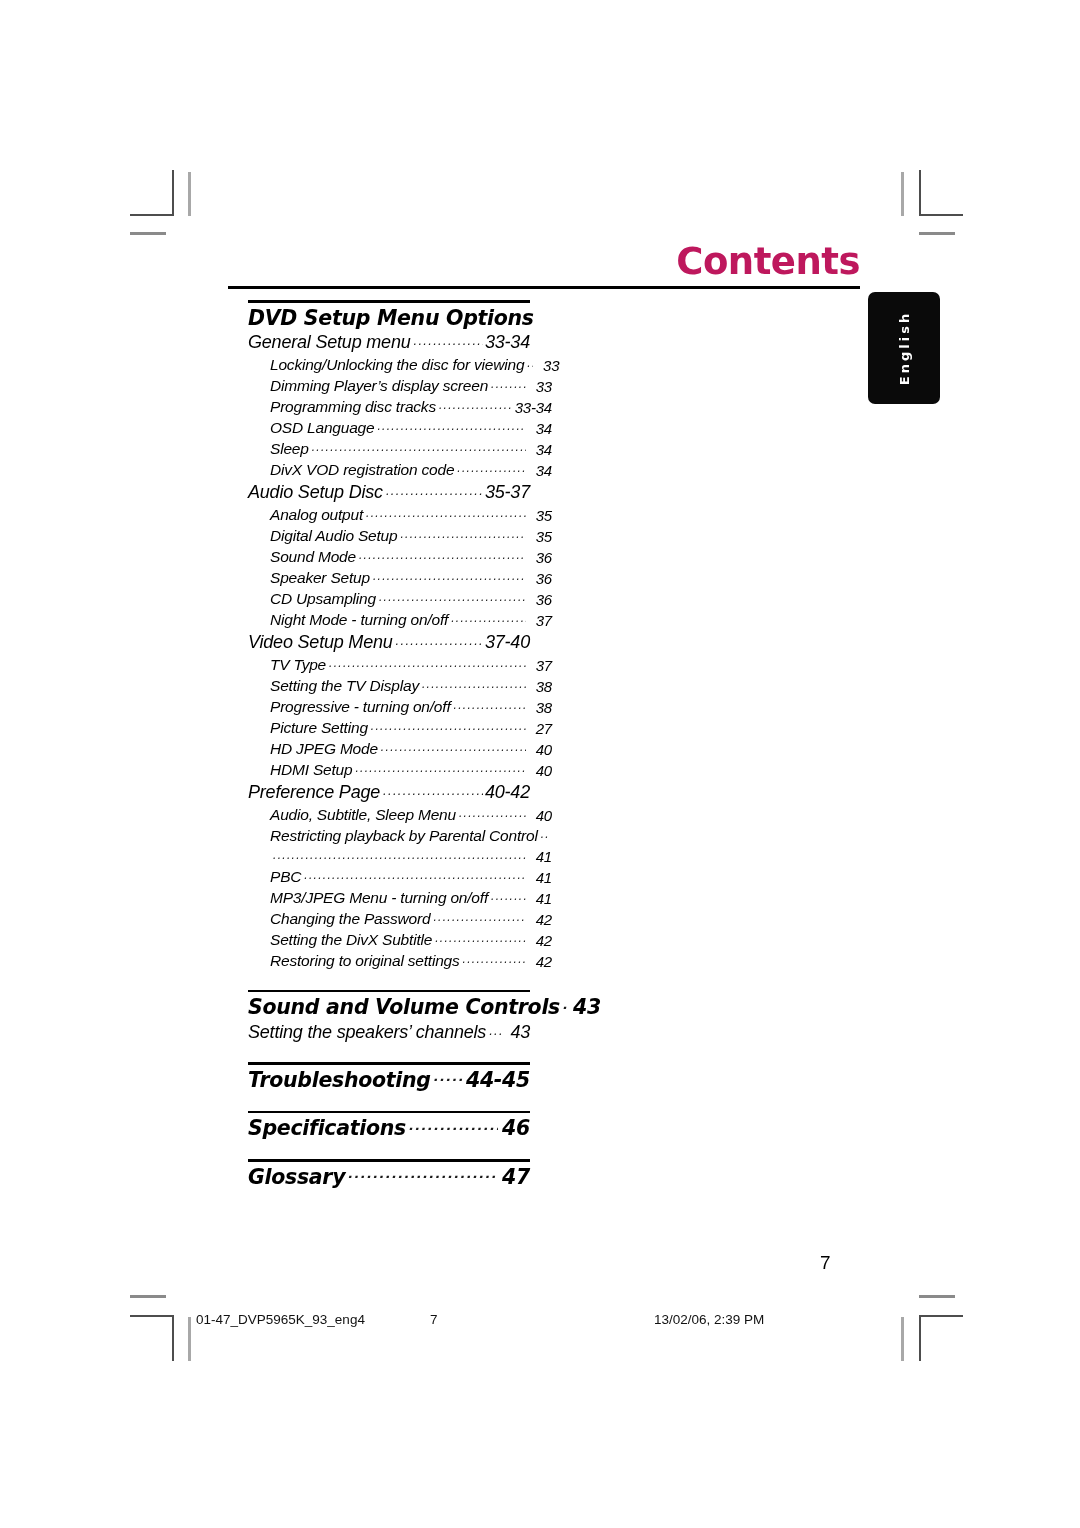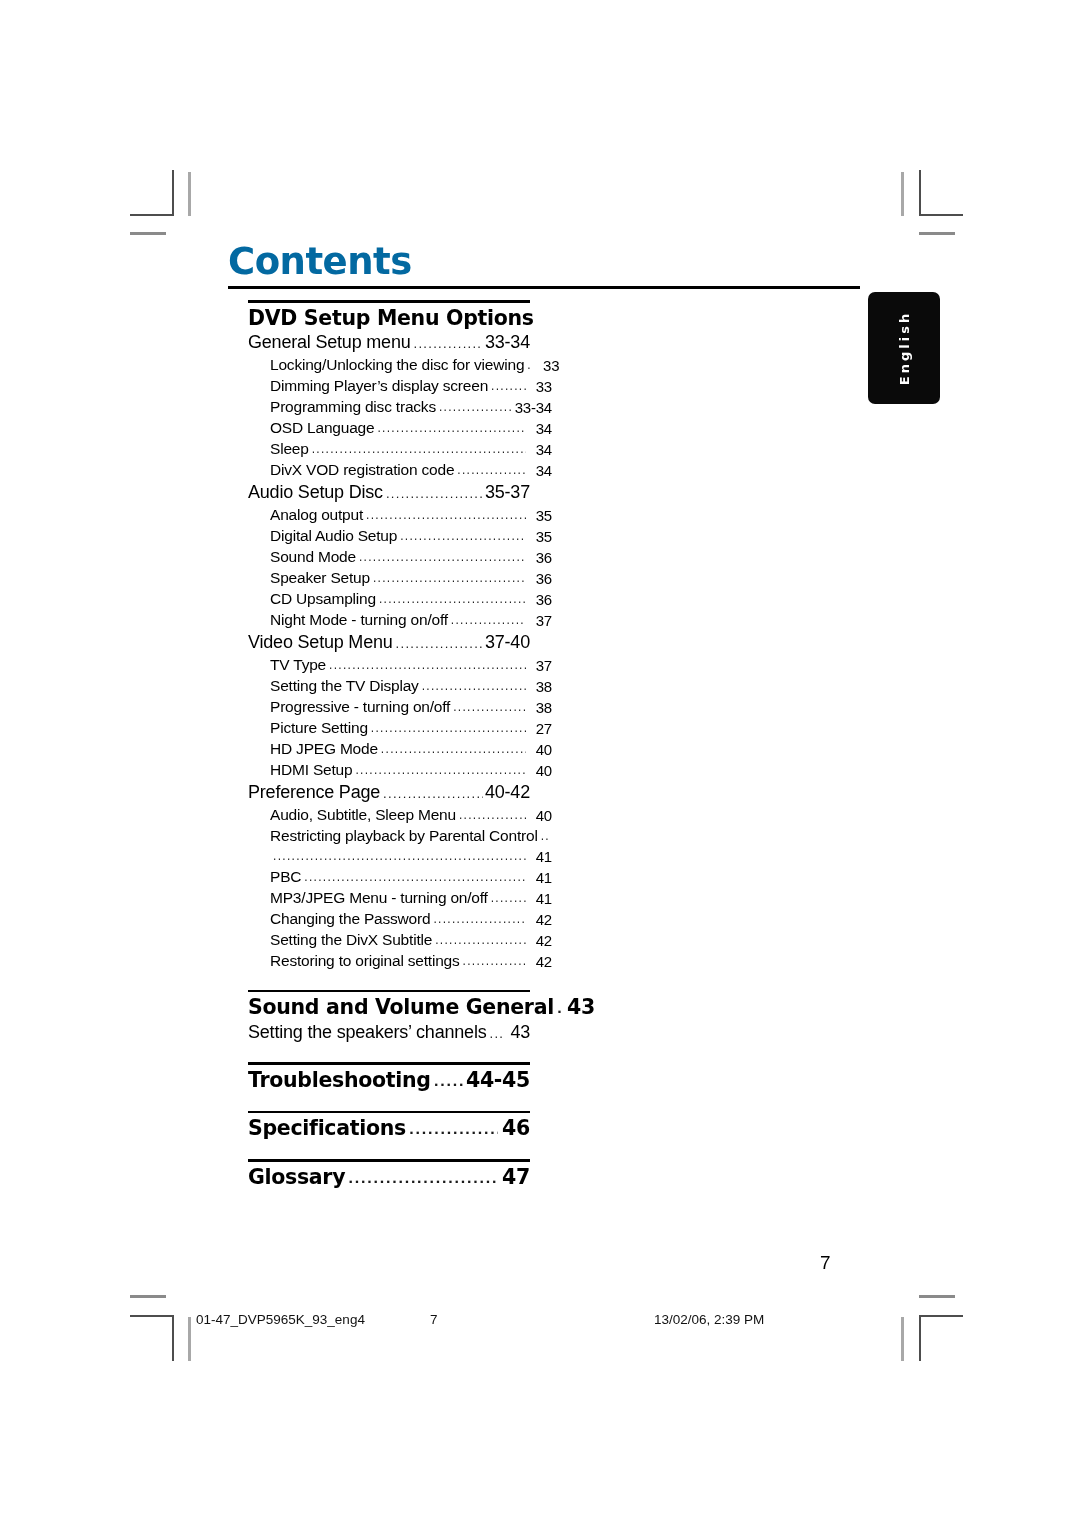--- a/index.html
+++ b/index.html
@@ -55,26 +55,26 @@
   #crop-br .h  { left: 24px; top: 20px; width: 44px; }
   #crop-br .v  { left: 24px; top: 20px; height: 46px; }
   #crop-br .tick-v { left: 6px;  top: 22px; height: 44px; }
 
   
   #page-title {
     position: absolute;
     left: 228px;
     top: 240px;
     width: 632px;
-    text-align: left;
+    text-align: right;
     font-family: "DejaVu Sans", sans-serif;
     font-weight: bold;
     font-size: 37px;
     letter-spacing: -0.5px;
-    color: #0369a1;
+    color: #be185d;
   }
   #title-rule {
     position: absolute;
     left: 228px;
     top: 286px;
     width: 632px;
     height: 3px;
     background: #000;
   }
 
@@ -113,23 +113,24 @@
     height: 2.5px;
     background: #000;
     width: 100%;
   }
 
   .block-gap { height: 18px; }
 
   
   .row {
     display: flex;
-    align-items: flex-end;
+    align-items: center;
     width: 100%;
     white-space: nowrap;
+    font-style: italic;
   }
   .row .txt { flex: 0 0 auto; }
   .row .lead {
     flex: 1 1 auto;
     overflow: hidden;
     margin: 0 2px 0 3px;
     font-size: 13px;
     letter-spacing: 1.3px;
     color: #1a1a1a;
     min-width: 6px;
@@ -383,21 +384,21 @@
         <span class="pg">42</span>
       </div>
       <div class="row l2-row">
         <span class="txt">Restoring to original settings</span>
         <span class="lead">......................................................................</span>
         <span class="pg">42</span>
       </div>
       <div class="block-gap"></div>
       <div class="sec-rule"></div>
       <div class="row h-row">
-        <span class="txt">Sound and Volume General</span>
+        <span class="txt">Sound and Volume Controls</span>
         <span class="lead">........................................</span>
         <span class="pg">43</span>
       </div>
       <div class="row l1-row">
         <span class="txt">Setting the speakers’ channels</span>
         <span class="lead">......................................................................</span>
         <span class="pg">43</span>
       </div>
       <div class="block-gap"></div>
       <div class="sec-rule"></div>

